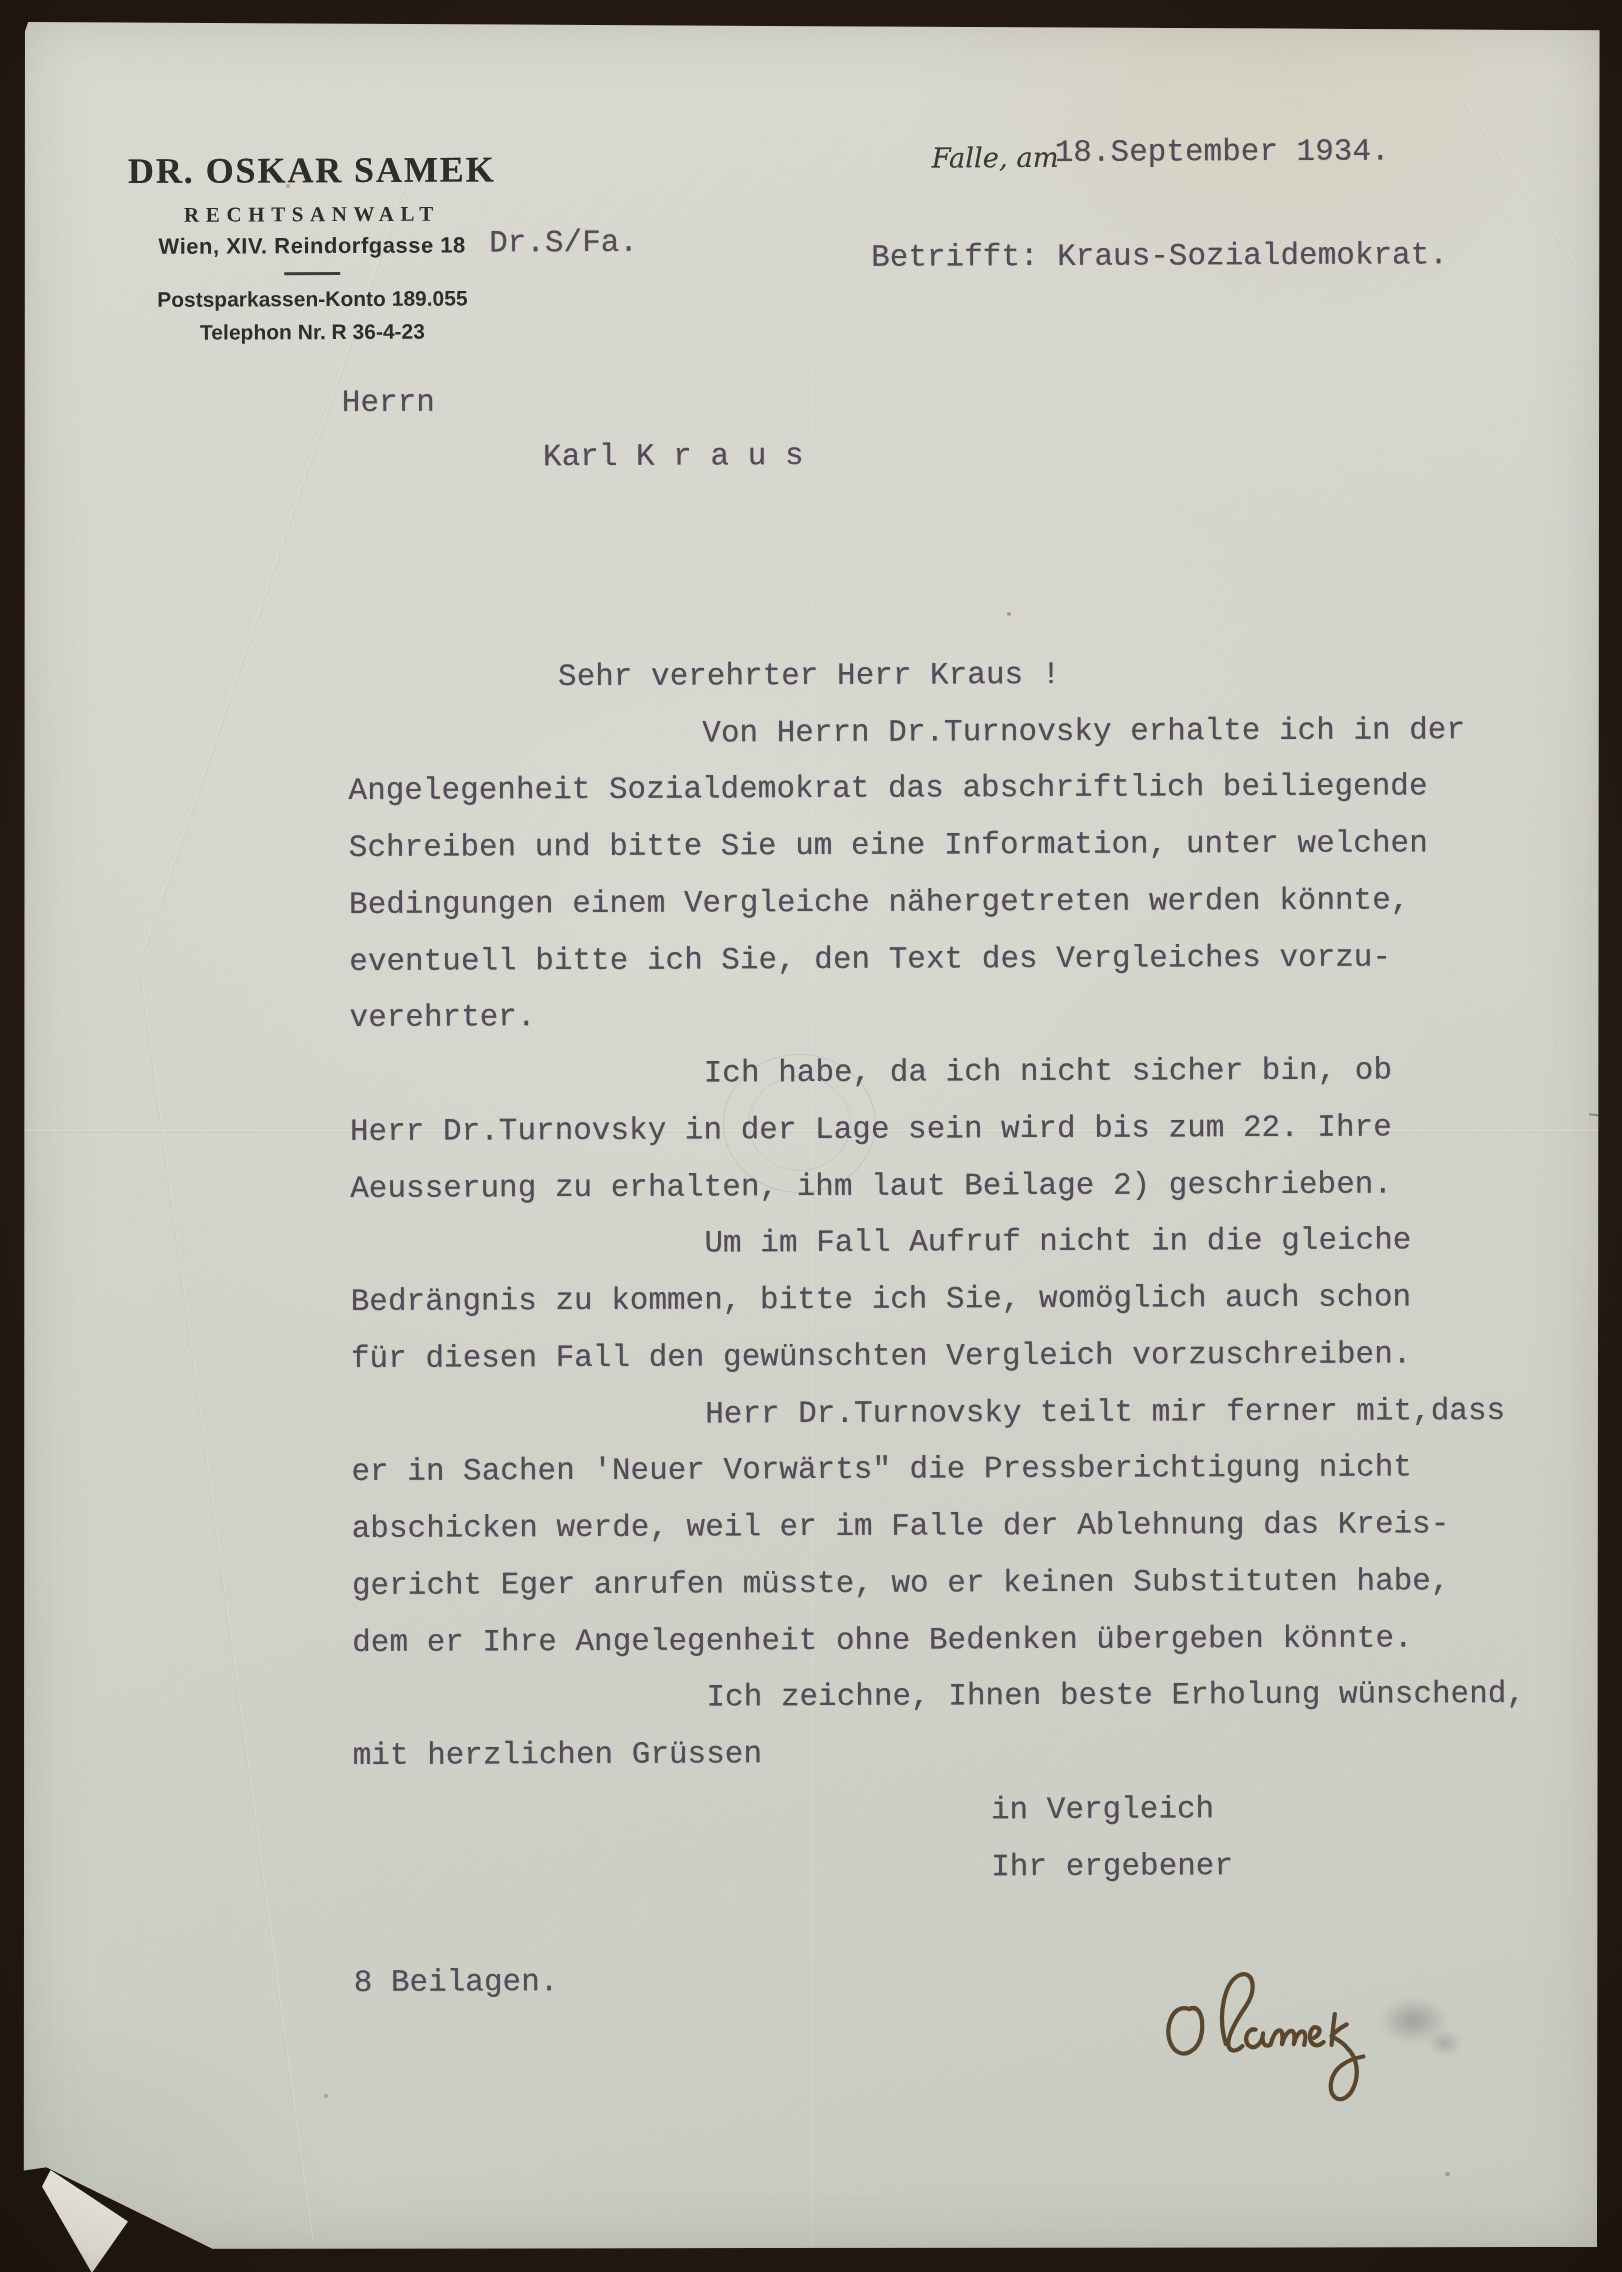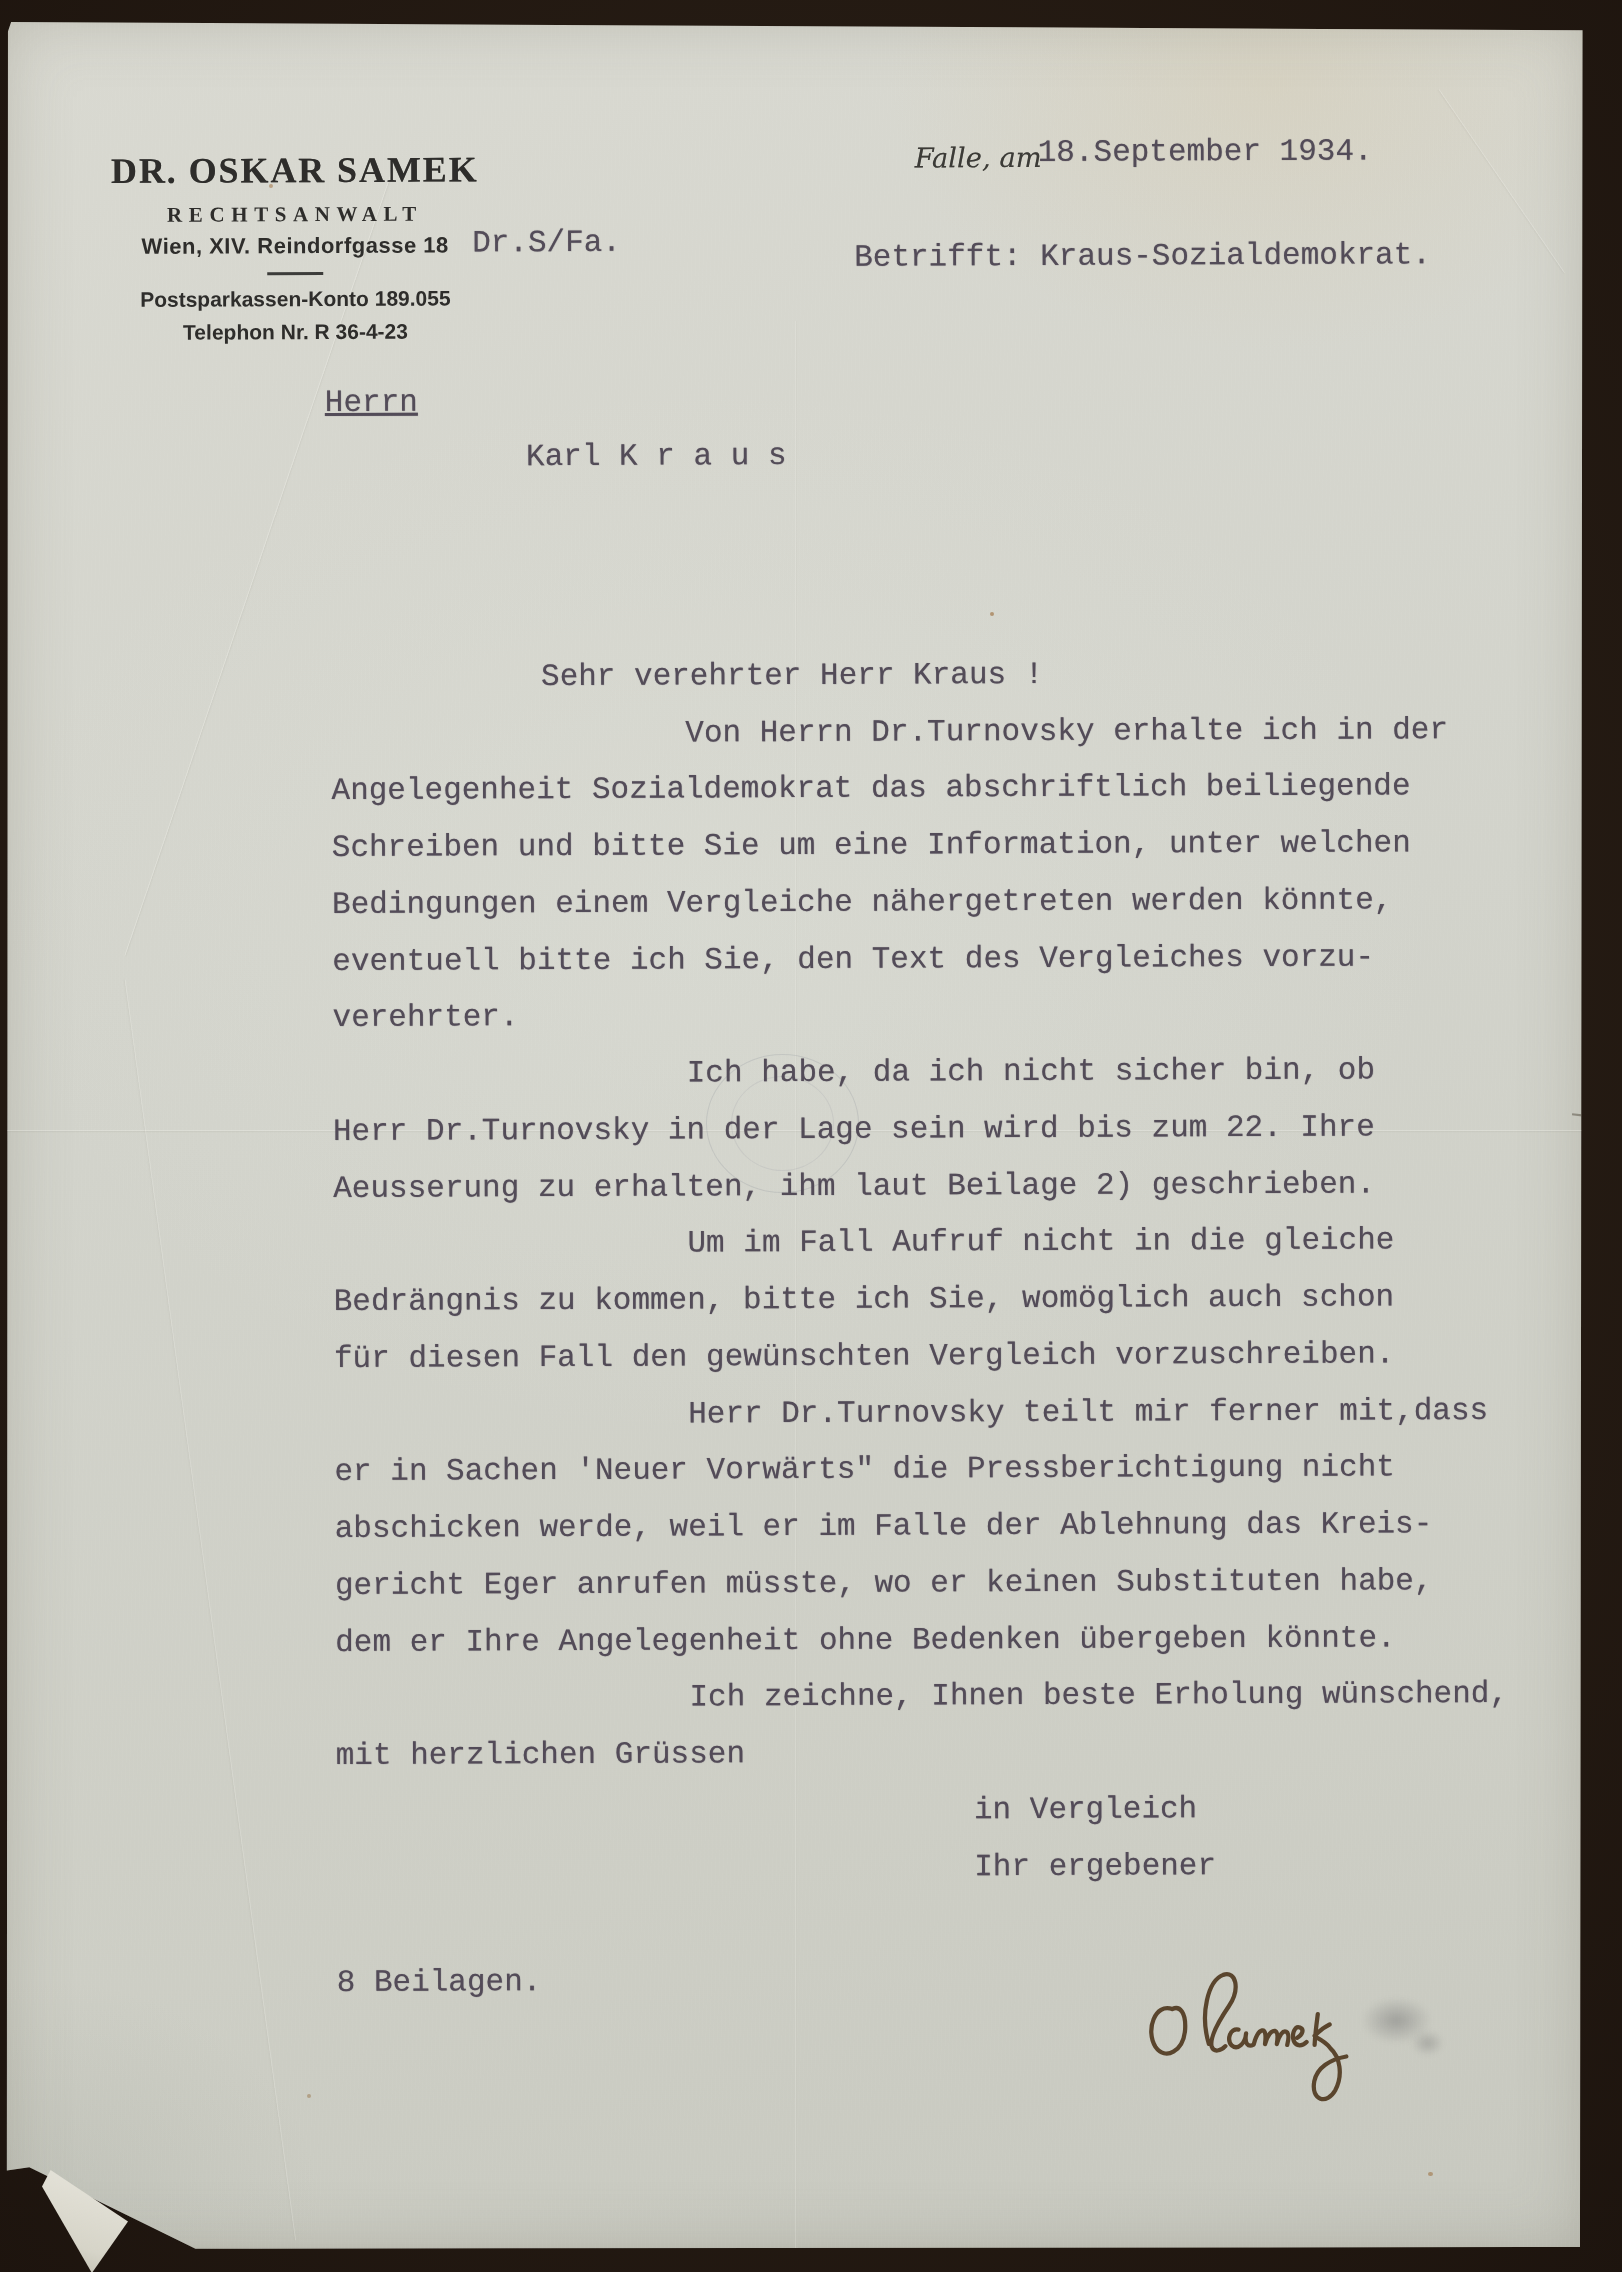--- a/index.html
+++ b/index.html
@@ -4,21 +4,21 @@
 <style>
   html,body{margin:0;padding:0;background:#15100b;}
   .page{
     position:relative;
     width:1623px;height:2273px;
     background:radial-gradient(ellipse 1230px 1703px at 50% 45%, #2b2017 0%, #251b13 55%, #1d140e 100%);
     overflow:hidden;
     font-family:"Liberation Sans", sans-serif;
   }
   .paper{
-    position:absolute;left:4px;top:18px;width:1582px;height:2233px;
+    position:absolute;left:21px;top:18px;width:1582px;height:2233px;
     background:
       radial-gradient(ellipse 615px 426px at 80% 3%, rgba(213,203,178,0.45), transparent 62%),
       radial-gradient(ellipse 473px 378px at 2% 98%, rgba(165,168,158,0.28), transparent 60%),
       radial-gradient(ellipse 1041px 757px at 45% 40%, rgba(224,226,218,0.35), transparent 70%),
       linear-gradient(168deg,#d9d9d1 0%, #d2d3cb 45%, #cdcec5 78%, #c7c8bf 100%);
     box-shadow: inset 0 0 66px rgba(118,115,100,0.30), inset 0 0 6.6px rgba(110,108,95,0.25);
     clip-path: polygon(0.45% 0.18%, 99.78% 0.55%, 99.62% 99.82%, 12.1% 99.9%, 1.6% 96.25%, 0.18% 96.4%, 0.25% 0.6%);
   }
   .texture{
     position:absolute;inset:0;
@@ -113,21 +113,21 @@
         <div class="lh-rule"></div>
         <div class="lh-konto">Postsparkassen-Konto 189.055</div>
         <div class="lh-tel">Telephon Nr. R 36-4-23</div>
       </div>
 
       <div class="t" style="left:472px;top:208px;">Dr.S/Fa.</div>
       <div class="script" style="left:915px;top:127px;">Falle, am</div>
       <div class="t" style="left:1038px;top:120px;">18.September 1934.</div>
       <div class="t" style="left:854px;top:224px;">Betrifft: Kraus-Sozialdemokrat.</div>
 
-      <div class="t" style="left:324px;top:367px;text-decoration:underline;">Herrn</div>
+      <div class="t" style="left:324px;top:367px;">Herrn</div>
       <div class="t" style="left:525px;top:422px;">Karl K r a u s</div>
 
       <div class="t" style="left:539px;top:642px;">Sehr verehrter Herr Kraus !</div>
 
       <div class="t" style="left:683px;top:699px;">Von Herrn Dr.Turnovsky erhalte ich in der</div>
       <div class="t" style="left:329px;top:755px;">Angelegenheit Sozialdemokrat das abschriftlich beiliegende</div>
       <div class="t" style="left:329px;top:812px;">Schreiben und bitte Sie um eine Information, unter welchen</div>
       <div class="t" style="left:329px;top:869px;">Bedingungen einem Vergleiche nähergetreten werden könnte,</div>
       <div class="t" style="left:329px;top:926px;">eventuell bitte ich Sie, den Text des Vergleiches vorzu-</div>
       <div class="t" style="left:329px;top:982px;">verehrter.</div>

